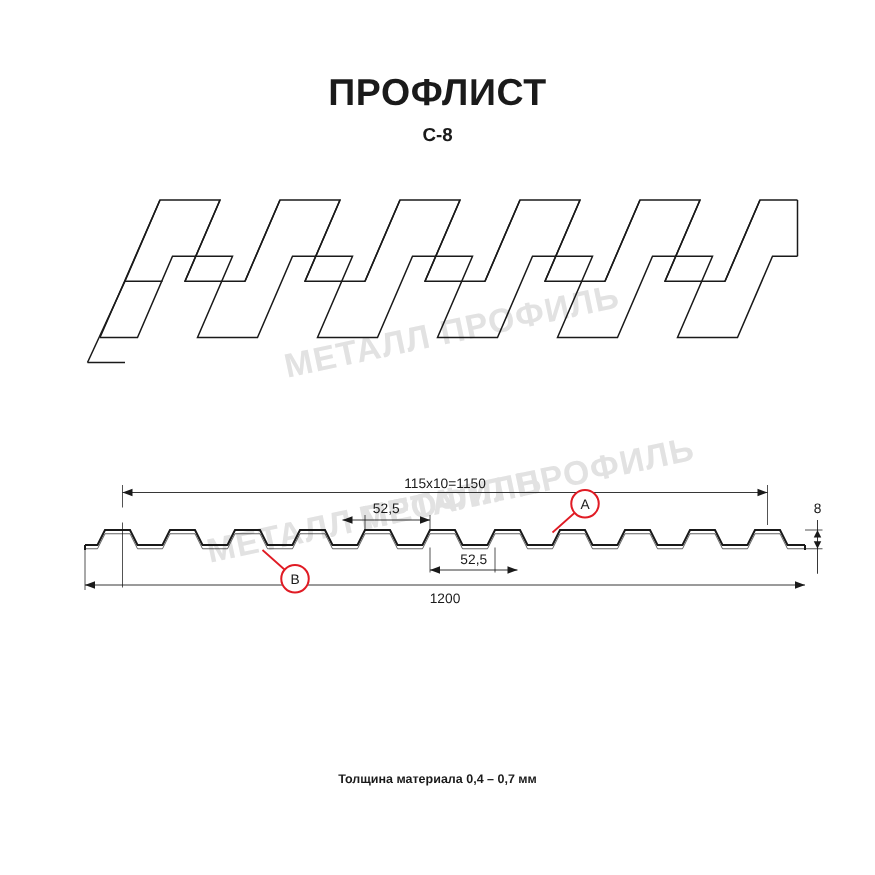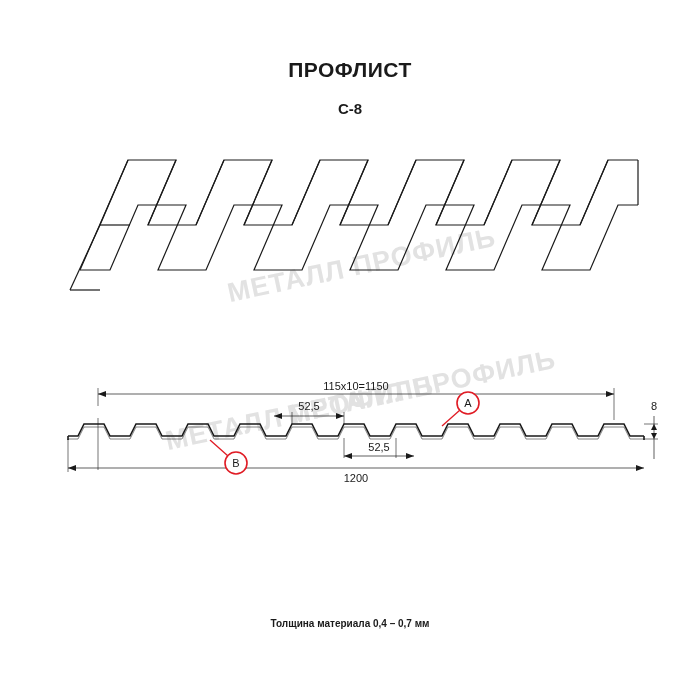--- a/index.html
+++ b/index.html
@@ -18,21 +18,21 @@
   .page {
     position: absolute;
     inset: 0;
   }
   .title {
     position: absolute;
     top: 58px;
     left: 0;
     width: 700px;
     text-align: center;
-    font-size: 21px;
+    font-size: 30px;
     font-weight: bold;
     letter-spacing: 0.5px;
     color: #1a1a1a;
   }
   .subtitle {
     position: absolute;
     top: 100px;
     left: 0;
     width: 700px;
     text-align: center;

